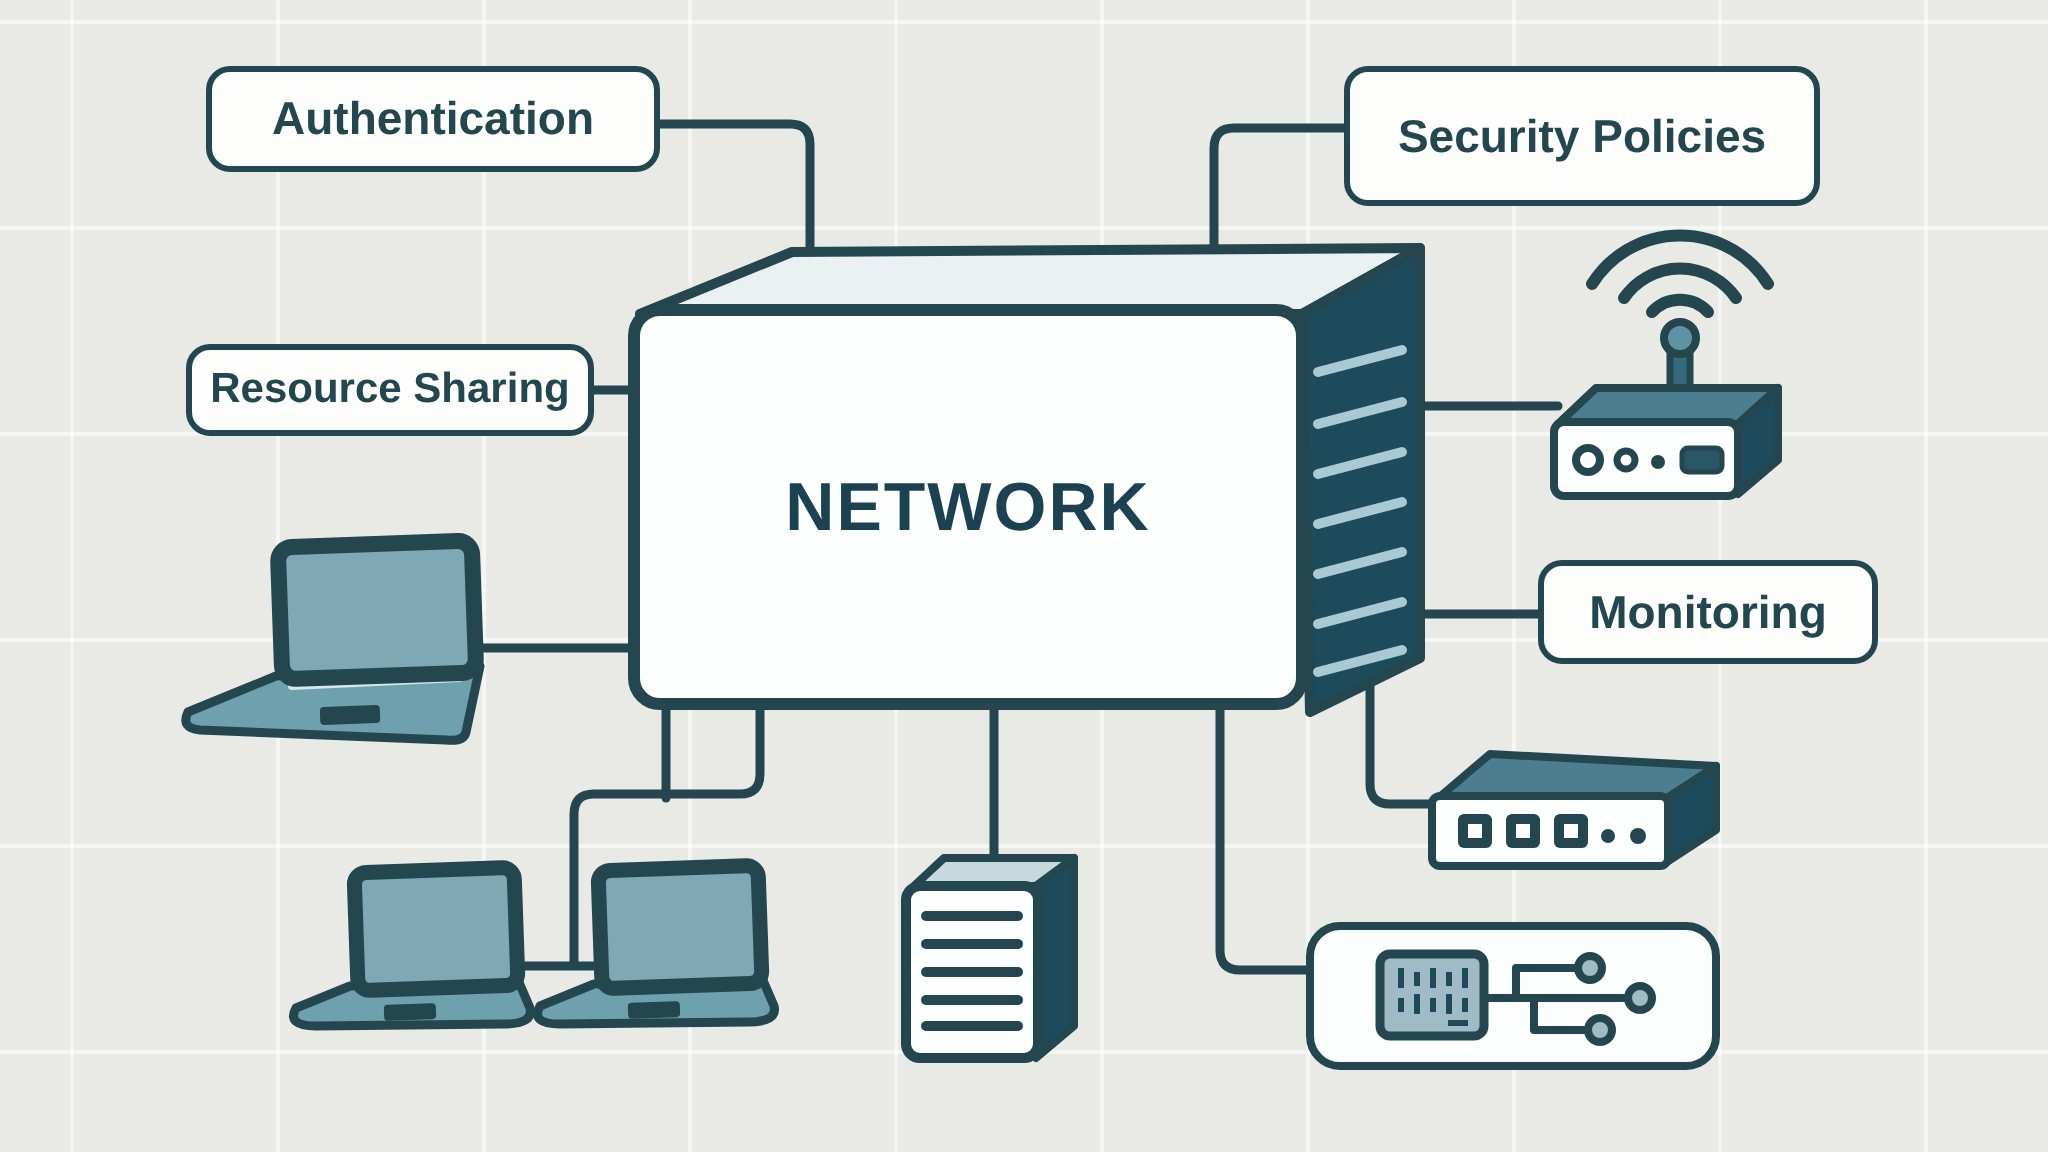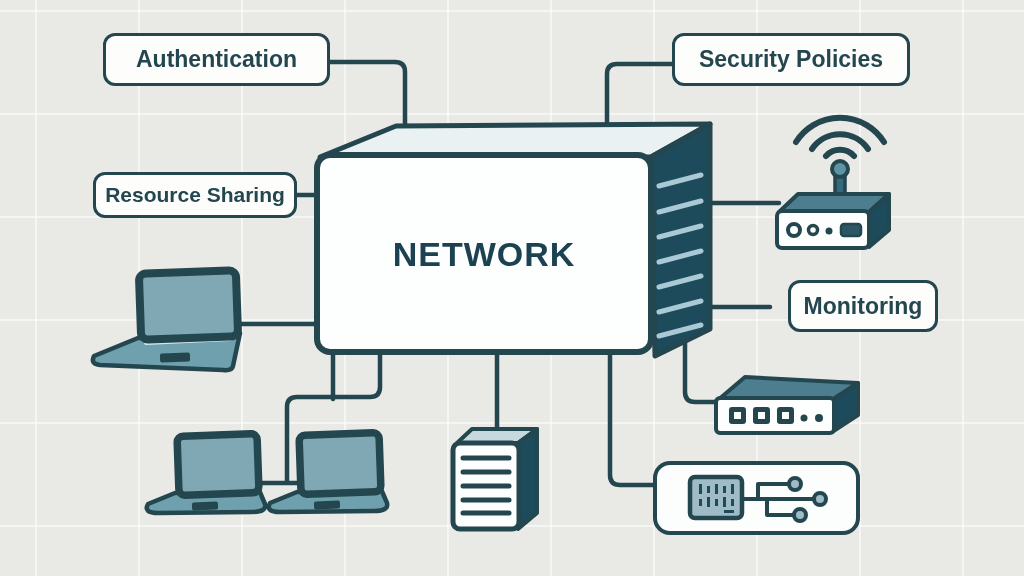--- a/index.html
+++ b/index.html
@@ -19,23 +19,23 @@
     position:absolute;
     background:#fdfdfc;
     border:3.5px solid #24464f;
     border-radius:12px;
     display:flex;align-items:center;justify-content:center;
     color:#24464f;font-weight:700;
     box-sizing:border-box;
     white-space:nowrap;
   }
   #lbl-auth{left:103px;top:33px;width:227px;height:53px;font-size:23px;}
-  #lbl-sec{left:672px;top:33px;width:238px;height:53px;font-size:23px;text-align:center;}
+  #lbl-sec{left:672px;top:33px;width:238px;height:70px;font-size:23px;text-align:center;}
   #lbl-res{left:83px;top:172px;width:204px;height:46px;font-size:21px;margin-left:10px;}
-  #lbl-mon{left:769px;top:280px;width:150px;height:52px;font-size:23px;margin-left:19px;}
+  #lbl-mon{left:769px;top:280px;width:170px;height:52px;font-size:23px;}
   .nos-title{
     position:absolute;left:317px;top:157px;width:334px;height:195px;
     display:flex;flex-direction:column;align-items:center;justify-content:center;
     color:#1c4150;font-weight:700;font-size:34px;line-height:41px;
     letter-spacing:1px;text-align:center;
   }
   svg{display:block;}
 </style>
 </head>
 <body>

